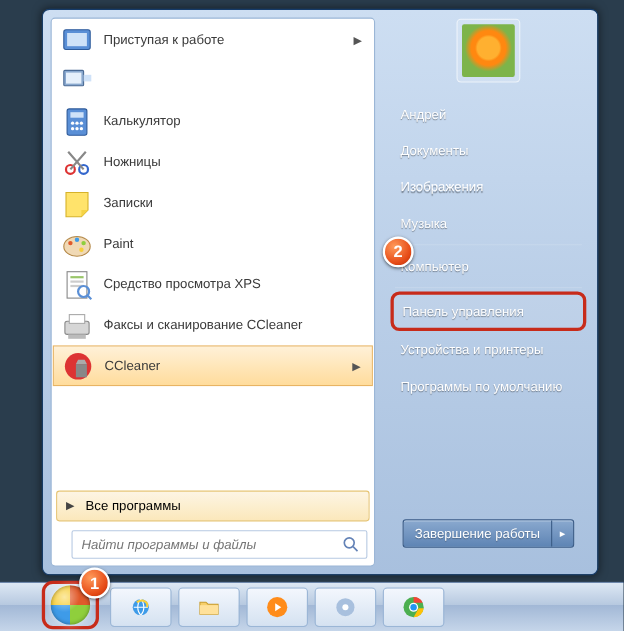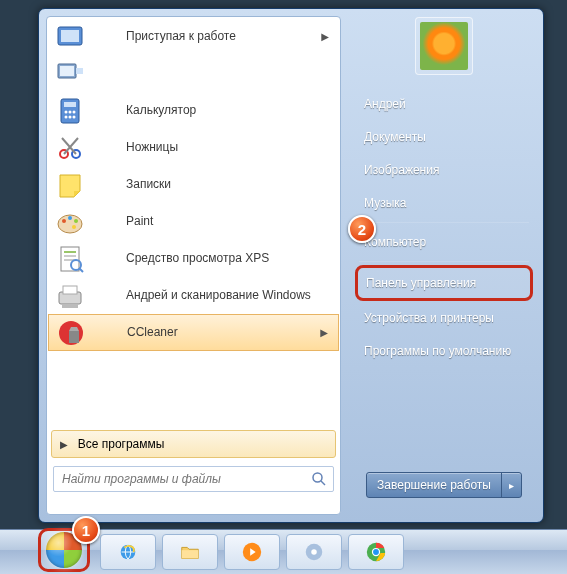--- a/index.html
+++ b/index.html
@@ -29,21 +29,20 @@
     border: 1px solid #9bb6d6;
     border-radius: 4px;
     display: flex; flex-direction: column;
   }
   .programs { flex: 1; overflow: hidden; padding: 1px; }
   .program-item {
     display: flex; align-items: center;
     padding: 2px 6px;
     height: 37px;
     cursor: pointer;
-    gap: 32px;
   }
   .program-item.tall { height: 48px; }
   .program-item.selected {
     background: linear-gradient(180deg,#fff1d8,#ffdc9c);
     border: 1px solid #e8b463; border-radius: 0;
   }
   .icon-box {
     width: 32px; height: 32px; margin-right: 8px;
     display: flex; align-items: center; justify-content: center;
     flex-shrink: 0;
@@ -54,21 +53,21 @@
   .all-programs {
     display: flex; align-items: center;
     margin: 4px 4px 2px 4px; height: 28px;
     padding: 0 8px;
     background: linear-gradient(180deg,#fdf5e4,#fbe8bb);
     border: 1px solid #e6c473; border-radius: 3px;
     cursor: pointer;
   }
   .all-programs .tri { margin-right: 10px; color: #444; font-size: 10px; }
 
-  .search-row { padding: 6px 6px 22px 6px; }
+  .search-row { padding: 6px 6px 6px 6px; margin-left: 12px; }
   .search-box {
     position: relative;
     height: 26px;
     border: 1px solid #b7c9e2; border-radius: 2px;
     background: #fff;
   }
   .search-box input {
     width: 100%; height: 100%; border: 0; outline: 0;
     padding: 0 28px 0 8px; font-size: 12px;
     font-style: italic; color: #666; background: transparent;
@@ -254,21 +253,21 @@
           <span class="label">Средство просмотра XPS</span>
         </div>
         <div class="program-item">
           <span class="icon-box">
             <svg viewBox="0 0 32 32">
               <rect x="5" y="12" width="22" height="12" rx="2" fill="#d6d6d6" stroke="#888"></rect>
               <rect x="9" y="6" width="14" height="8" fill="#fff" stroke="#aaa"></rect>
               <rect x="8" y="24" width="16" height="4" fill="#bbb"></rect>
             </svg>
           </span>
-          <span class="label">Андрей и сканирование Windows</span>
+          <span class="label">Факсы и сканирование CCleaner</span>
         </div>
         <div class="program-item selected">
           <span class="icon-box">
             <svg viewBox="0 0 32 32">
               <path d="M16 4a12 12 0 100 24 12 12 0 000-24z" fill="#d33"></path>
               <rect x="14" y="14" width="10" height="12" fill="#888"></rect>
               <path d="M14 14h10l-2-4h-6z" fill="#aaa"></path>
             </svg>
           </span>
           <span class="label">CCleaner</span>

